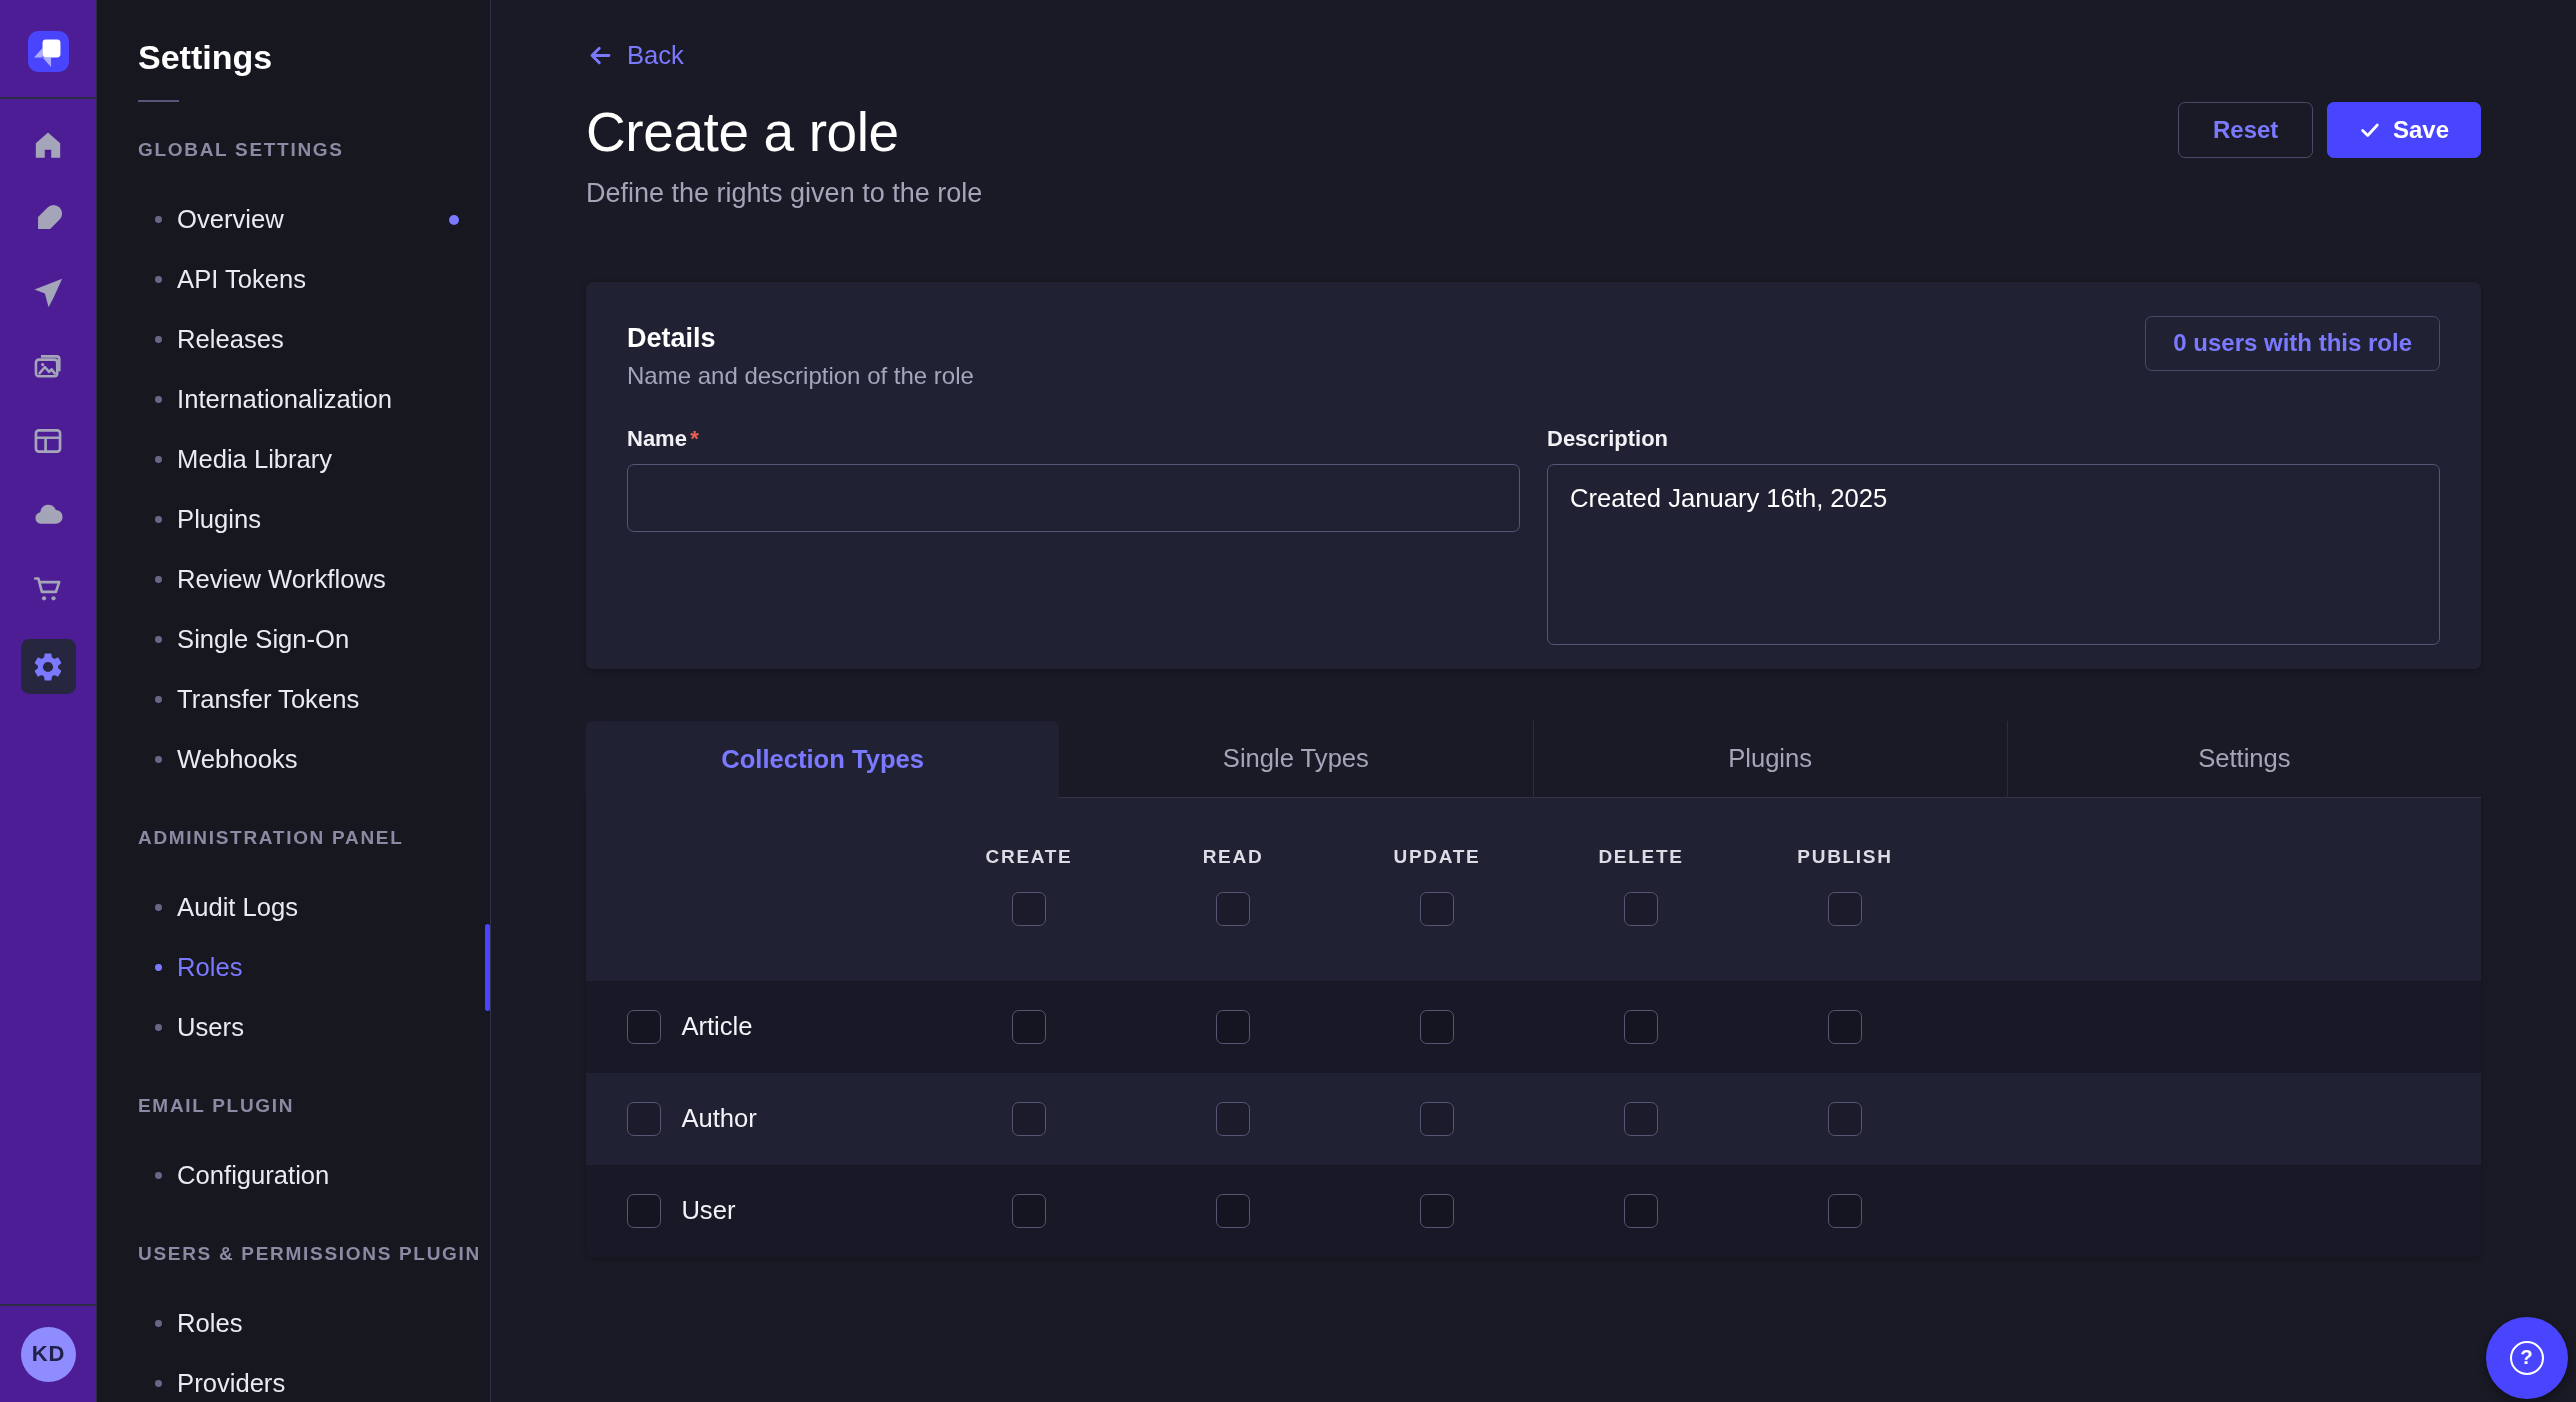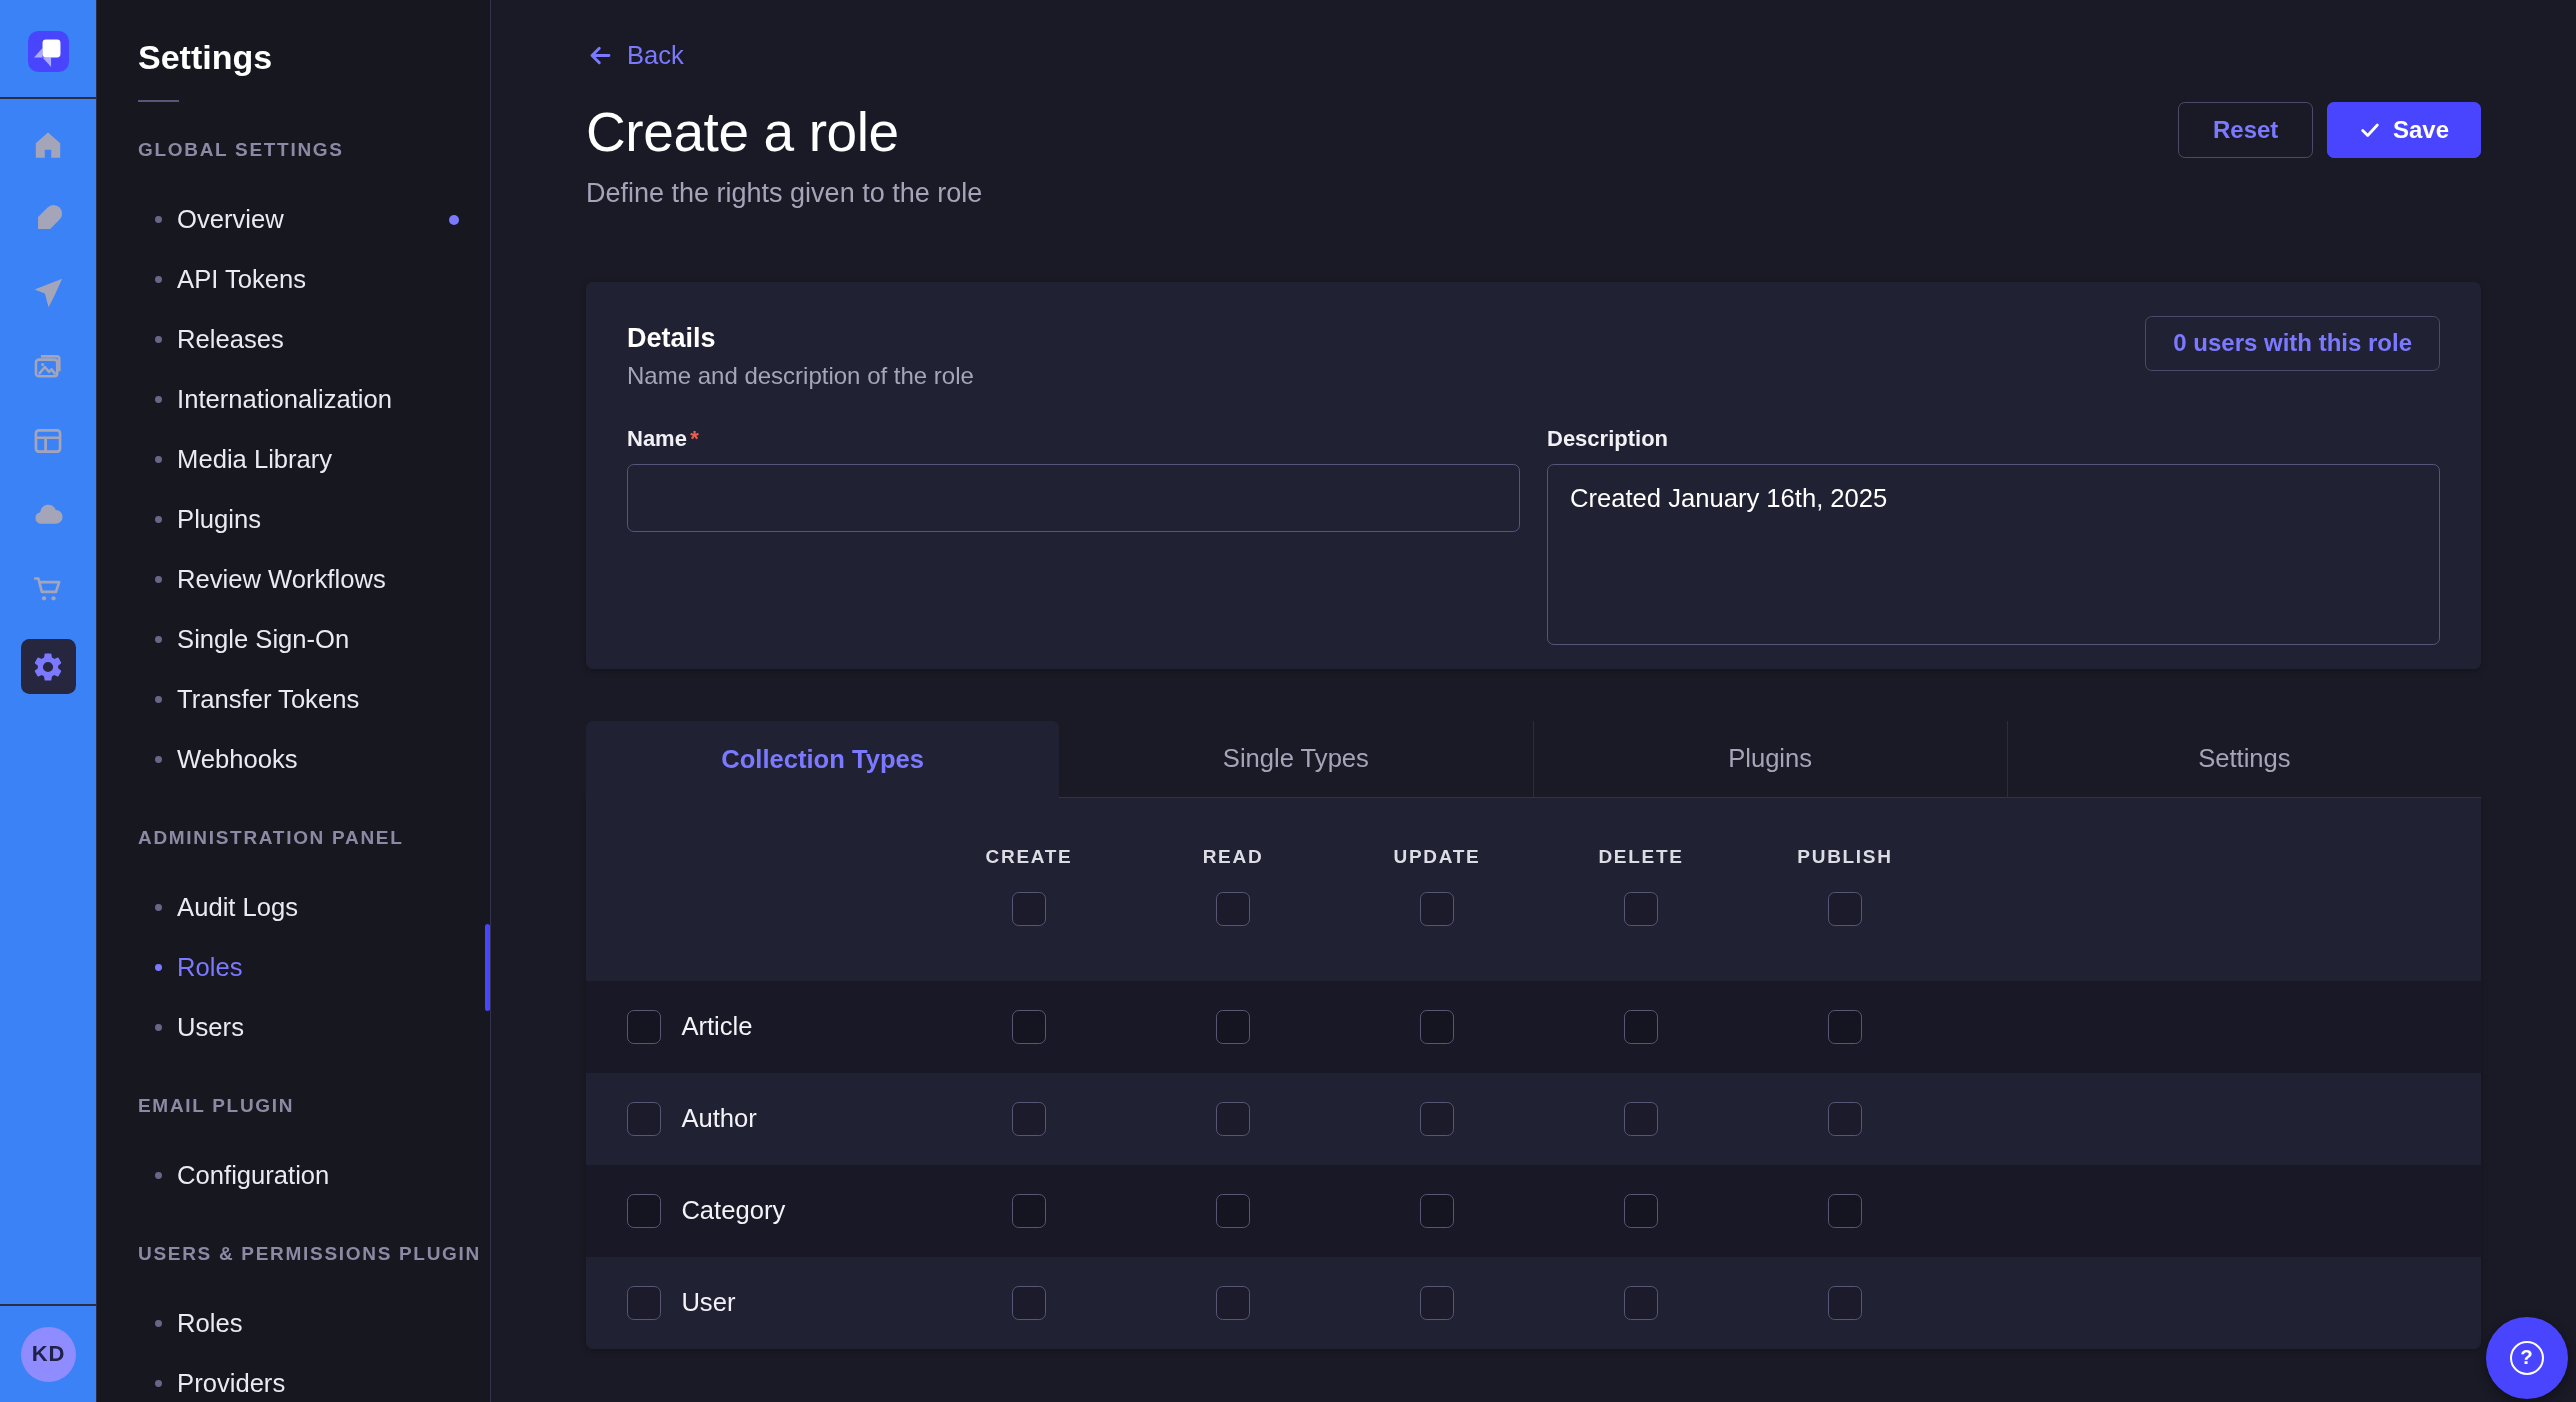--- a/index.html
+++ b/index.html
@@ -2,21 +2,21 @@
 <html style="font-size:13.6px"><head>
 <meta charset="utf-8">
 <style>
   * { margin:0; padding:0; box-sizing:border-box; }
   html,body { width:2576px; height:1402px; background:#181826; overflow:hidden;
     font-family:"Liberation Sans", sans-serif; color:#ffffff; }
 
   .app { position:relative; width:2576px; height:1402px; display:flex; }
 
   
-  .rail { position:relative; width:97px; height:100%; background:#3b82f6;
+  .rail { position:relative; width:97px; height:100%; background:#4c1d95;
     border-right:1.7px solid #2c2c44; flex:0 0 97px; }
   .rail-logo { position:absolute; top:31px; left:28px; width:41px; height:41px;
     background:#4945ff; border-radius:10.2px; display:flex; align-items:center;
     justify-content:center; cursor:pointer; }
   .rail-divider { position:absolute; left:0; right:0; height:1.7px; background:#2c2c44; }
   .rail-divider.top { top:97px; }
   .rail-divider.bottom { bottom:96px; }
   .rail-icons { position:absolute; top:128px; left:0; right:0; display:flex;
     flex-direction:column; align-items:center; gap:40px; }
   .rail-btn { width:34px; height:34px; display:flex; align-items:center;
@@ -401,41 +401,20 @@
                 <div class="col">
                   <span class="cb" role="checkbox" aria-checked="false"></span>
                 </div>
                 <div class="col">
                   <span class="cb" role="checkbox" aria-checked="false"></span>
                 </div>
               </div>
               <div class="row grid">
                 <div class="label-col">
                   <span class="cb" role="checkbox" aria-checked="false"></span>
-                  <span class="row-label">Category</span>
-                </div>
-                <div class="col">
-                  <span class="cb" role="checkbox" aria-checked="false"></span>
-                </div>
-                <div class="col">
-                  <span class="cb" role="checkbox" aria-checked="false"></span>
-                </div>
-                <div class="col">
-                  <span class="cb" role="checkbox" aria-checked="false"></span>
-                </div>
-                <div class="col">
-                  <span class="cb" role="checkbox" aria-checked="false"></span>
-                </div>
-                <div class="col">
-                  <span class="cb" role="checkbox" aria-checked="false"></span>
-                </div>
-              </div>
-              <div class="row grid">
-                <div class="label-col">
-                  <span class="cb" role="checkbox" aria-checked="false"></span>
                   <span class="row-label">User</span>
                 </div>
                 <div class="col">
                   <span class="cb" role="checkbox" aria-checked="false"></span>
                 </div>
                 <div class="col">
                   <span class="cb" role="checkbox" aria-checked="false"></span>
                 </div>
                 <div class="col">
                   <span class="cb" role="checkbox" aria-checked="false"></span>

